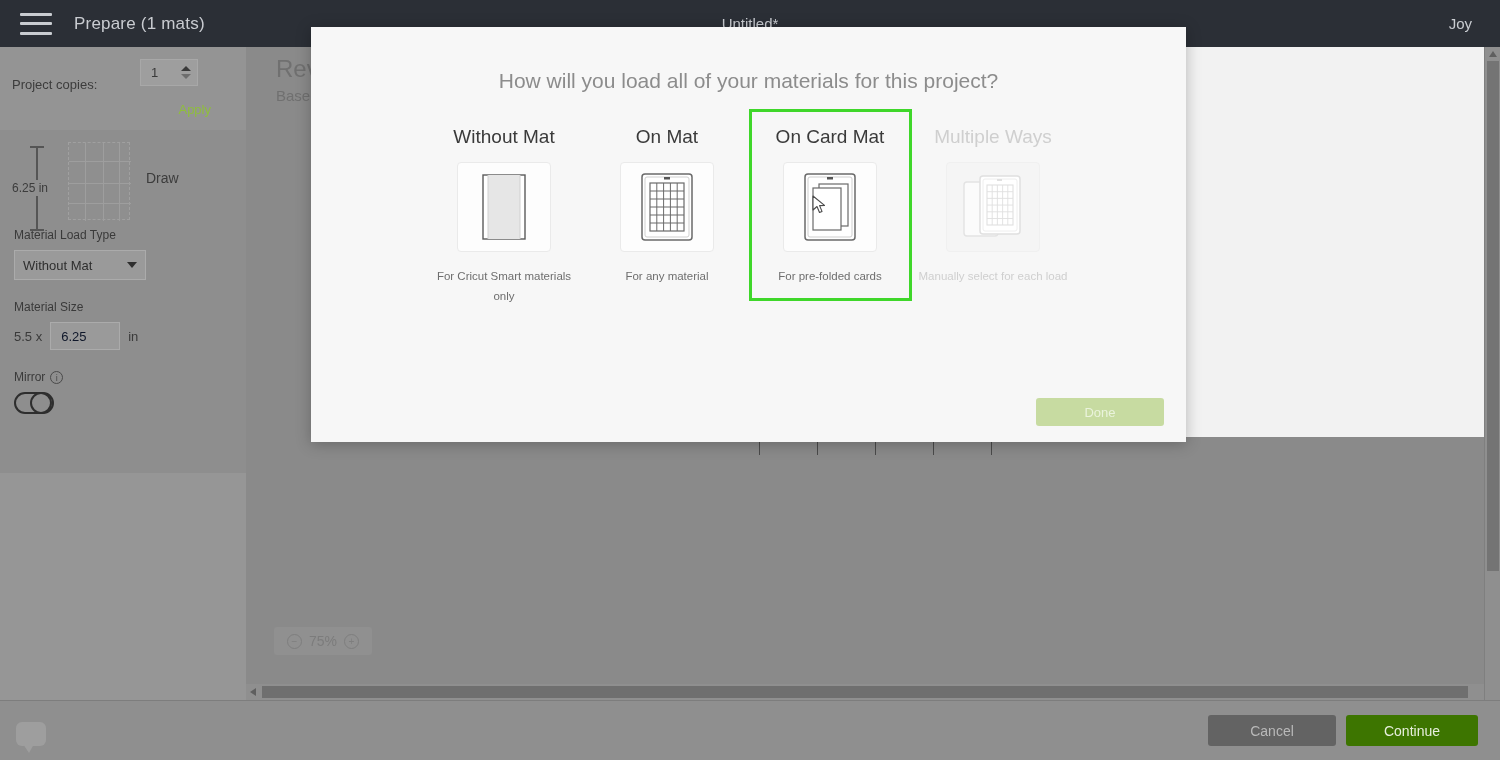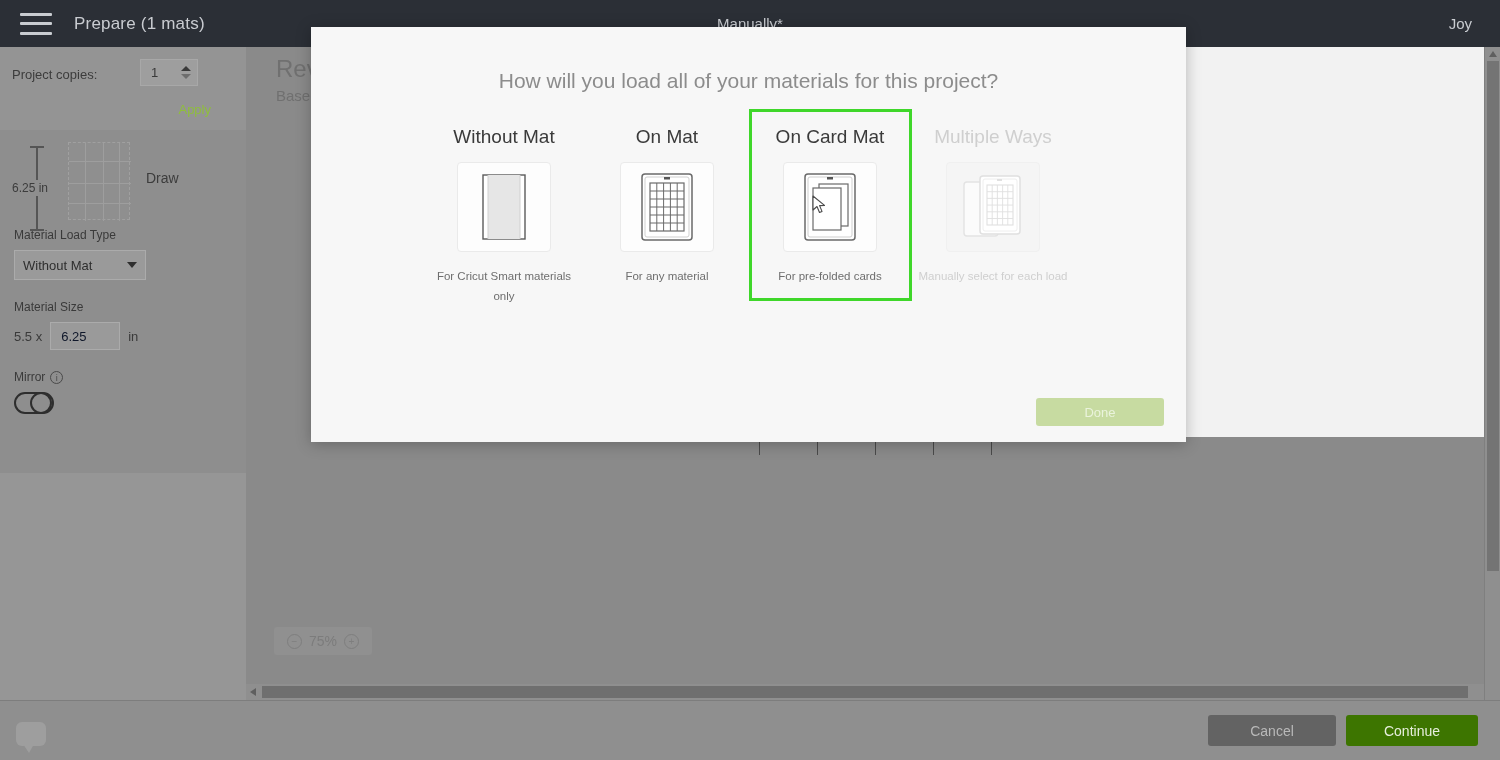--- a/index.html
+++ b/index.html
@@ -35,21 +35,21 @@
     position: absolute; right: 28px; color: #c9ccd1; font-size: 15px;
   }
 
   
   .leftpanel {
     position: absolute; top: 47px; left: 0; width: 246px; height: 713px;
     background: #8e8e8e;
   }
   .copies-row {
     height: 83px; background: #949494;
-    padding: 18px 16px 0 12px; position: relative;
+    padding: 28px 16px 0 12px; position: relative;
   }
   .copies-label { font-size: 13px; color: #3c3c3c; display: inline-block; }
   .stepper {
     position: absolute; right: 48px; top: 12px;
     width: 58px; height: 27px; background: #9e9e9e;
     border: 1px solid #a8a8a8; display: flex; align-items: center;
   }
   .stepper-val { font-size: 13px; color: #3a3a3a; padding-left: 10px; flex: 1; }
   .stepper-arrows {
     width: 20px; display: flex; flex-direction: column;
@@ -236,21 +236,21 @@
 
 <div class="app">
 
   <div class="topbar">
     <div class="hamburger">
       <span></span>
         <span></span>
         <span></span>
     </div>
     <div class="topbar-title">Prepare (1 mats)</div>
-    <div class="topbar-center">Manually*</div>
+    <div class="topbar-center">Untitled*</div>
     <div class="topbar-right">Joy</div>
   </div>
 
   <div class="canvas">
     <div class="review-title">Rev</div>
     <div class="review-sub">Based</div>
 
     <div class="mat-sheet"></div>
 
     <div class="ruler">

